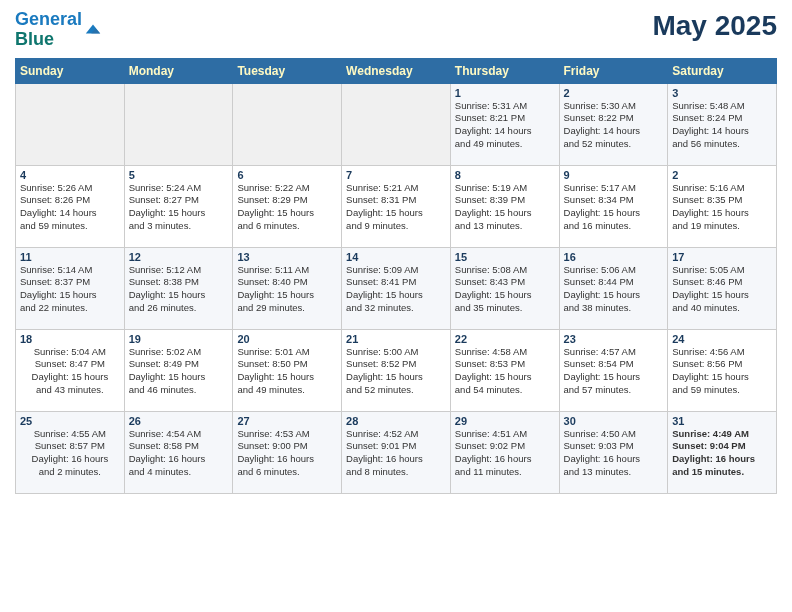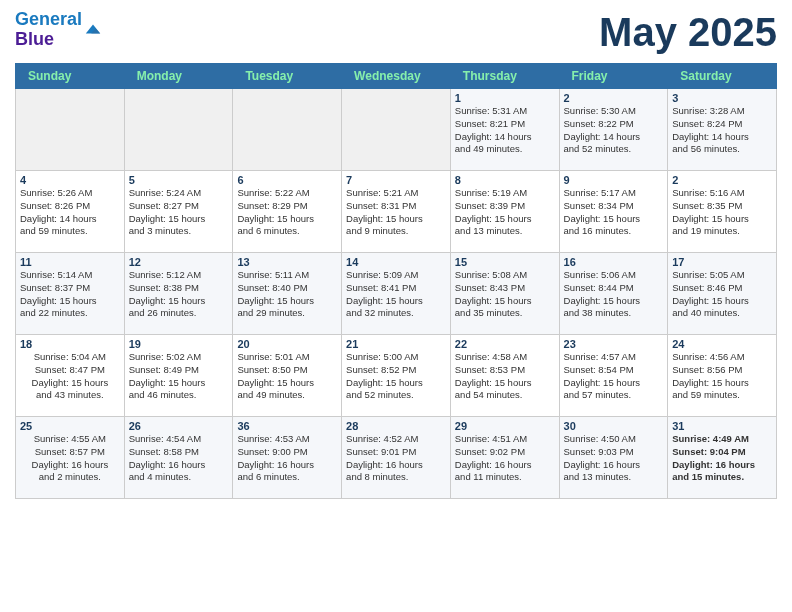--- a/index.html
+++ b/index.html
@@ -36,40 +36,40 @@
     }
     .logo-icon {
       width: 18px;
       height: 18px;
       margin-left: 2px;
     }
     .title-area {
       text-align: right;
     }
     .main-title {
-      font-size: 40px;
+      font-size: 28px;
       font-weight: bold;
       color: #1a3a5c;
     }
     .subtitle {
       font-size: 15px;
       color: #333;
       font-weight: normal;
     }
     .calendar {
       width: 100%;
       border-collapse: collapse;
       table-layout: fixed;
     }
     .calendar thead th {
       background: #2e6da4;
-      color: #86efac;
+      color: #fef9c3;
       font-size: 12px;
       font-weight: bold;
-      padding: 5px 12px;
+      padding: 5px 4px;
       border: 1px solid #2e6da4;
       text-align: left;
     }
     .calendar tbody td {
       border: 1px solid #ccc;
       vertical-align: top;
       padding: 3px 4px;
       height: 82px;
       background: #fff;
       font-size: 10px;
@@ -100,21 +100,21 @@
 </head>
 <body>
 
 <div class="page">
   <div class="header">
     <div class="logo">
       <div>
         <div style="display:flex;align-items:center;">
           <div class="logo-text">
             <span>General</span><br>
-            <span style="color:#4c1d95;">Blue</span>
+            <span style="color:#0f766e;">Blue</span>
           </div>
           <svg class="logo-icon" viewBox="0 0 20 20">
             <polygon points="2,14 10,4 18,14" fill="#1a7abf"></polygon>
             <polygon points="8,14 13,8 18,14" fill="#2e6da4" opacity="0.7"></polygon>
           </svg>
         </div>
       </div>
     </div>
     <div class="title-area">
       <div class="main-title">May 2025</div>
@@ -148,21 +148,21 @@
           </td>
           <td>
             <span class="day-number">2</span>
             <div class="day-info" style="white-space: pre-line;">Sunrise: 5:30 AM
 Sunset: 8:22 PM
 Daylight: 14 hours
 and 52 minutes.</div>
           </td>
           <td>
             <span class="day-number">3</span>
-            <div class="day-info" style="white-space: pre-line;">Sunrise: 3:28 AM
+            <div class="day-info" style="white-space: pre-line;">Sunrise: 5:48 AM
 Sunset: 8:24 PM
 Daylight: 14 hours
 and 56 minutes.</div>
           </td>
         </tr>
         <tr>
           <td>
             <span class="day-number">4</span>
             <div class="day-info" style="white-space: pre-line;">Sunrise: 5:26 AM
 Sunset: 8:26 PM
@@ -323,21 +323,21 @@
 and 2 minutes.</div>
           </td>
           <td>
             <span class="day-number">26</span>
             <div class="day-info" style="white-space: pre-line;">Sunrise: 4:54 AM
 Sunset: 8:58 PM
 Daylight: 16 hours
 and 4 minutes.</div>
           </td>
           <td>
-            <span class="day-number">36</span>
+            <span class="day-number">27</span>
             <div class="day-info" style="white-space: pre-line;">Sunrise: 4:53 AM
 Sunset: 9:00 PM
 Daylight: 16 hours
 and 6 minutes.</div>
           </td>
           <td>
             <span class="day-number">28</span>
             <div class="day-info" style="white-space: pre-line;">Sunrise: 4:52 AM
 Sunset: 9:01 PM
 Daylight: 16 hours

